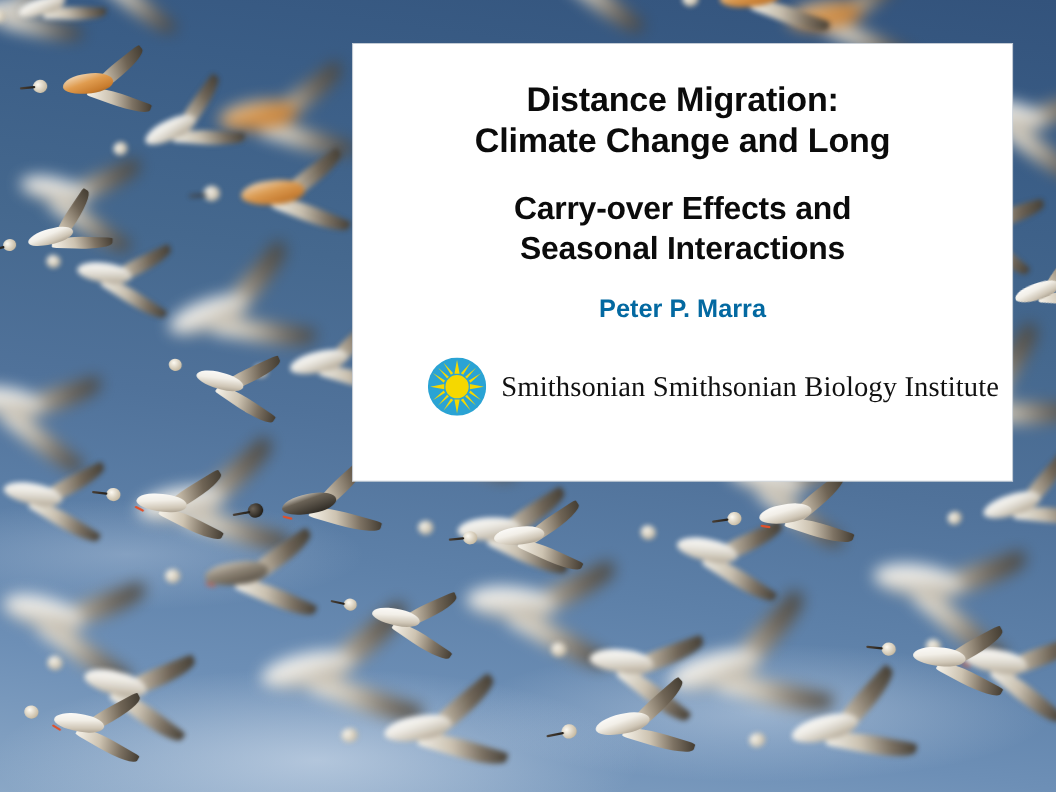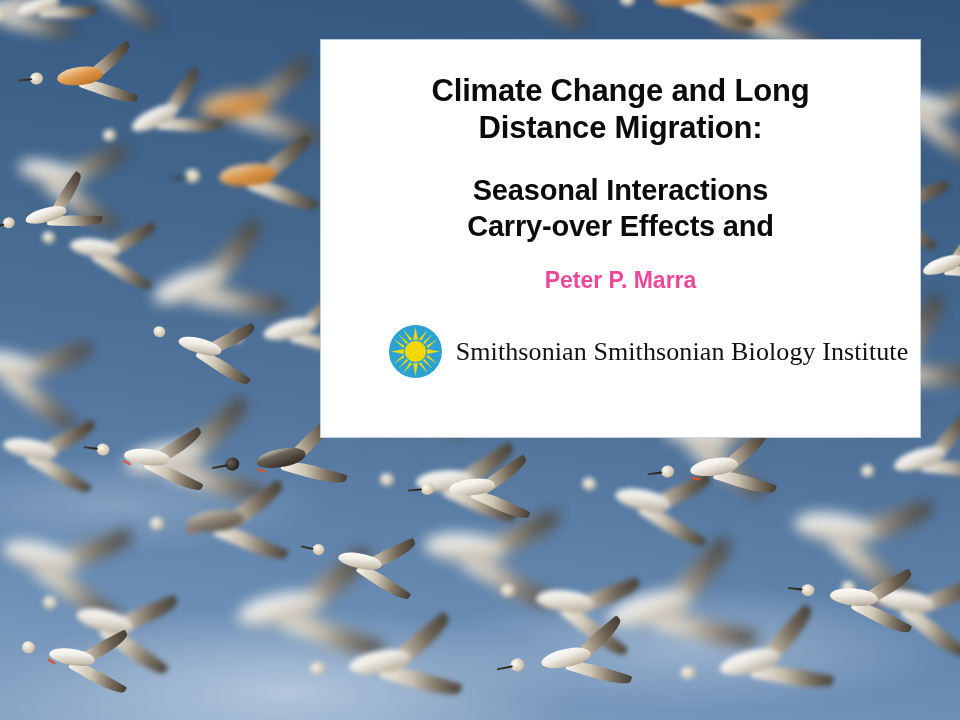--- a/index.html
+++ b/index.html
@@ -152,21 +152,21 @@
   }
 
   .author {
     width: 100%;
     text-align: center;
     margin-top: 22px;
     font-family: "Liberation Sans", sans-serif;
     font-weight: bold;
     font-size: 23px;
     line-height: 28px;
-    color: #ec4899;
+    color: #0369a1;
   }
 
   
   .logo-lockup {
     margin-top: 31px;
     display: flex;
     align-items: center;
     justify-content: center;
     width: 100%;
     gap: 14px;
@@ -476,27 +476,27 @@
           <div class="wing up" style="width:59px;height:12px;transform:rotate(18deg);"></div>
           <div class="body" style="width:44px;height:15px;"></div>
           <div class="head" style="left:1px;top:8px;width:12px;height:11px;"></div>
         </div>
     </div>
   </div>
 
   <div class="title-card">
 
     <div class="title-block">
+      <div class="title-line">Distance Migration:</div>
       <div class="title-line">Climate Change and Long</div>
-      <div class="title-line">Distance Migration:</div>
     </div>
 
     <div class="subtitle-block">
+      <div class="subtitle-line">Carry-over Effects and</div>
       <div class="subtitle-line">Seasonal Interactions</div>
-      <div class="subtitle-line">Carry-over Effects and</div>
     </div>
 
     <div class="author">Peter P. Marra</div>
 
     <div class="logo-lockup">
       <svg class="sun-logo" viewBox="0 0 100 100" aria-hidden="true">
         <circle cx="50" cy="50" r="50" fill="#2aa3d4"></circle>
         <g fill="#f5d800">
           <circle cx="50" cy="50" r="20"></circle>
           <g>

